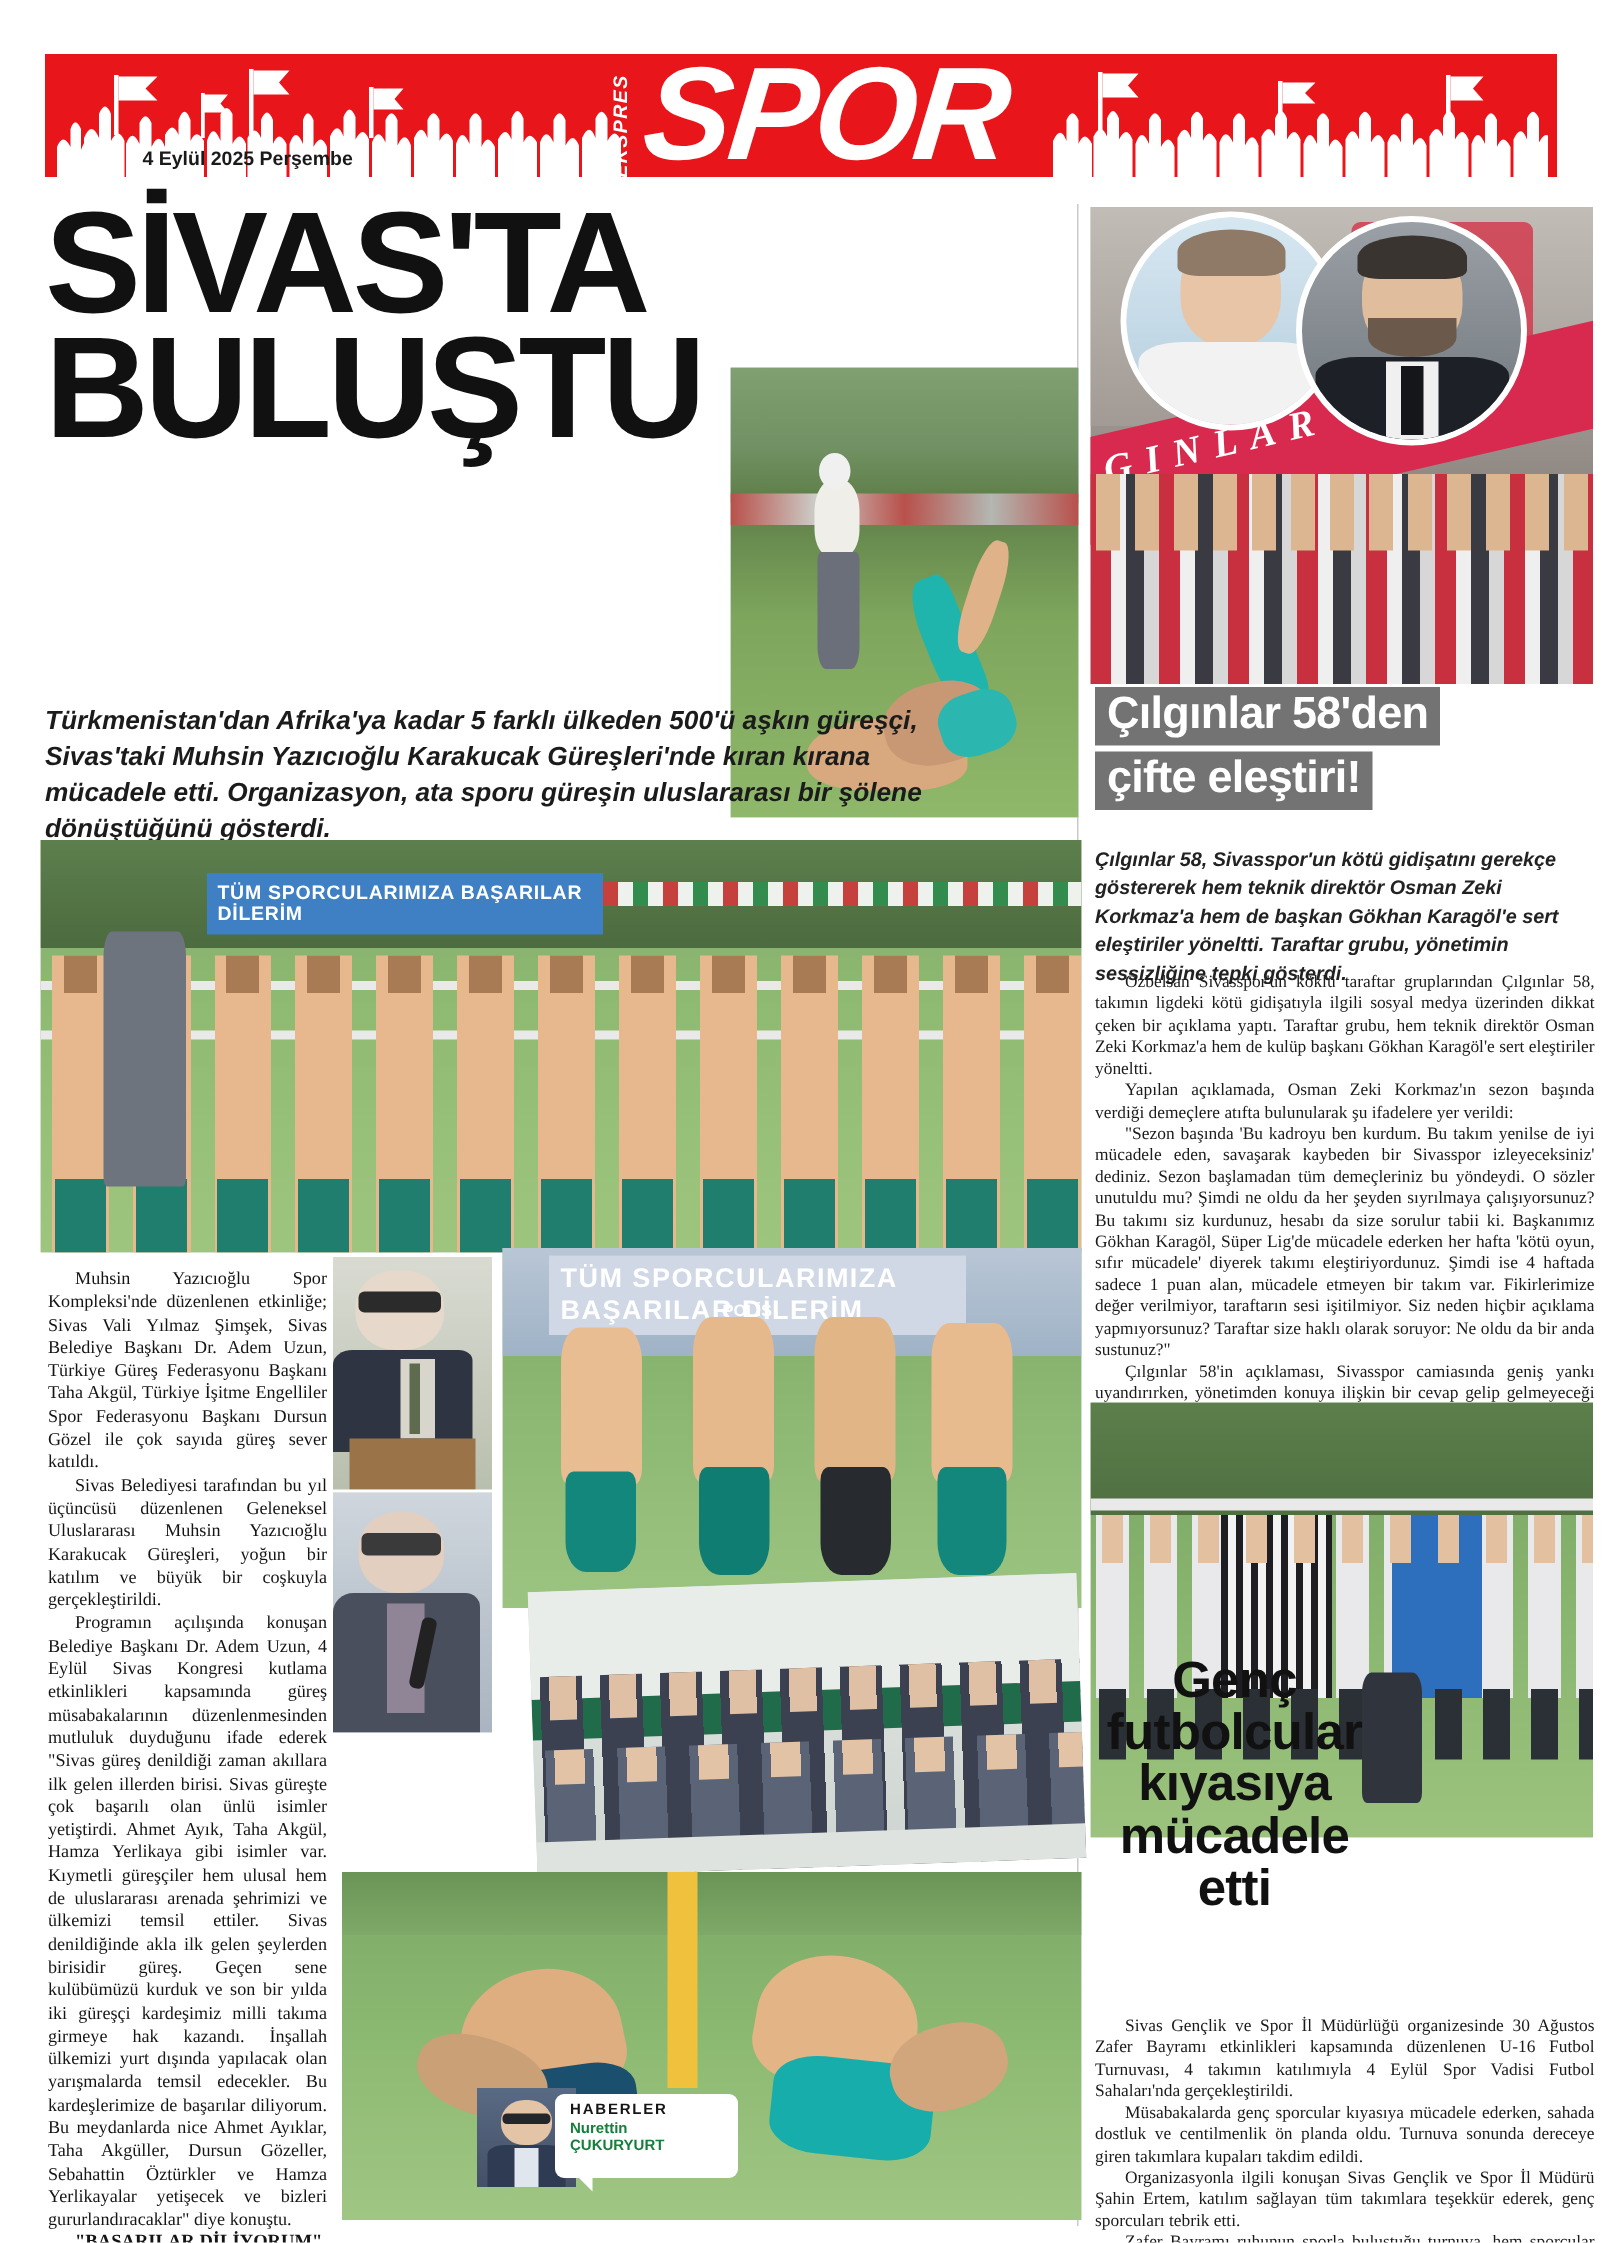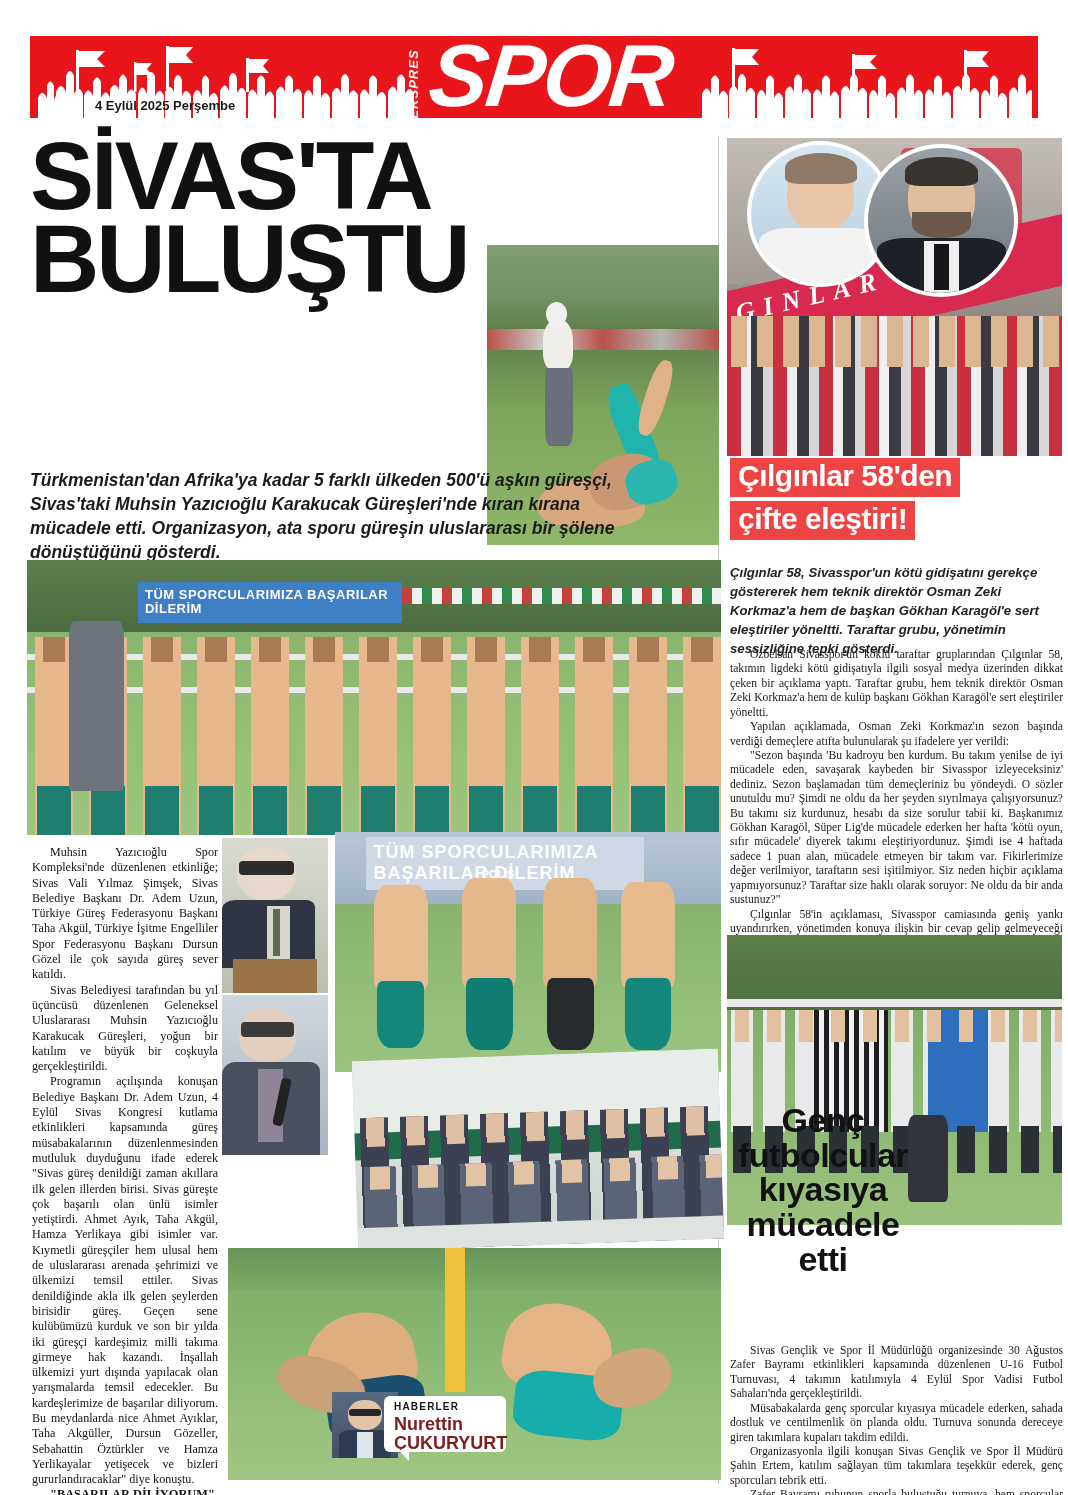--- a/index.html
+++ b/index.html
@@ -69,21 +69,21 @@
   .ph-walk{left:335px;top:832px;width:386px;height:240px;}
   .ph-group{left:355px;top:1055px;width:366px;height:190px;transform:rotate(-2deg);}
   .ph-bottom{left:228px;top:1248px;width:493px;height:232px;}
 
   .ph-fans{left:727px;top:138px;width:335px;height:318px;}
   .ph-youth{left:727px;top:935px;width:335px;height:290px;}
 
   
   .blue-head{position:absolute;left:730px;top:458px;width:335px;}
   .blue-head span{
-    display:inline-block;background:#ef4444;color:#fff;
+    display:inline-block;background:#737373;color:#fff;
     font-size:30px;font-weight:bold;line-height:1.16;
     padding:1px 8px 3px 8px;margin-bottom:4px;letter-spacing:-0.5px;
   }
   .blue-kicker{
     position:absolute;left:730px;top:563px;width:333px;
     font-size:13.2px;line-height:1.44;font-style:italic;font-weight:bold;color:#222;
   }
   .r-body{
     position:absolute;left:730px;top:648px;width:333px;
     font-family:"Liberation Serif", serif;
@@ -114,21 +114,21 @@
     font-family:"Liberation Serif", serif;
     font-size:12.1px;line-height:1.265;color:#141414;text-align:justify;
   }
   .l-body p{margin:0;text-indent:18px;}
   .l-body .sub{
     text-indent:18px;font-weight:bold;font-size:12.4px;
   }
 
   
   .byline{
-    position:absolute;left:332px;top:1392px;width:175px;height:66px;
+    position:absolute;left:318px;top:1392px;width:175px;height:66px;
     z-index:30;
     padding-left:44px;
   }
   .byline-photo{
     position:absolute;left:0;top:0;width:66px;height:66px;overflow:hidden;background:#3a4a63;
   }
   .bubble{
     position:absolute;left:52px;top:4px;width:122px;height:56px;
     background:#ffffff;border-radius:6px 6px 6px 6px;
     box-shadow:0 0 0 0 rgba(0,0,0,0);
@@ -137,21 +137,21 @@
     content:"";position:absolute;left:14px;bottom:-9px;
     border-left:11px solid transparent;border-right:0 solid transparent;
     border-top:11px solid #ffffff;
   }
   .bubble .lbl{
     position:absolute;left:10px;top:5px;font-size:10px;font-weight:bold;color:#151515;
     letter-spacing:1.2px;
   }
   .bubble .nm{
     position:absolute;left:10px;top:19px;width:106px;
-    font-size:18px;font-weight:bold;color:#7f1d1d;line-height:1.08;
+    font-size:10px;font-weight:bold;color:#15803d;line-height:1.08;
   }
 </style>
 </head>
 <body>
 
 <div class="page">
 
   <div class="masthead">
 
     <div class="crowd crowd-left">

